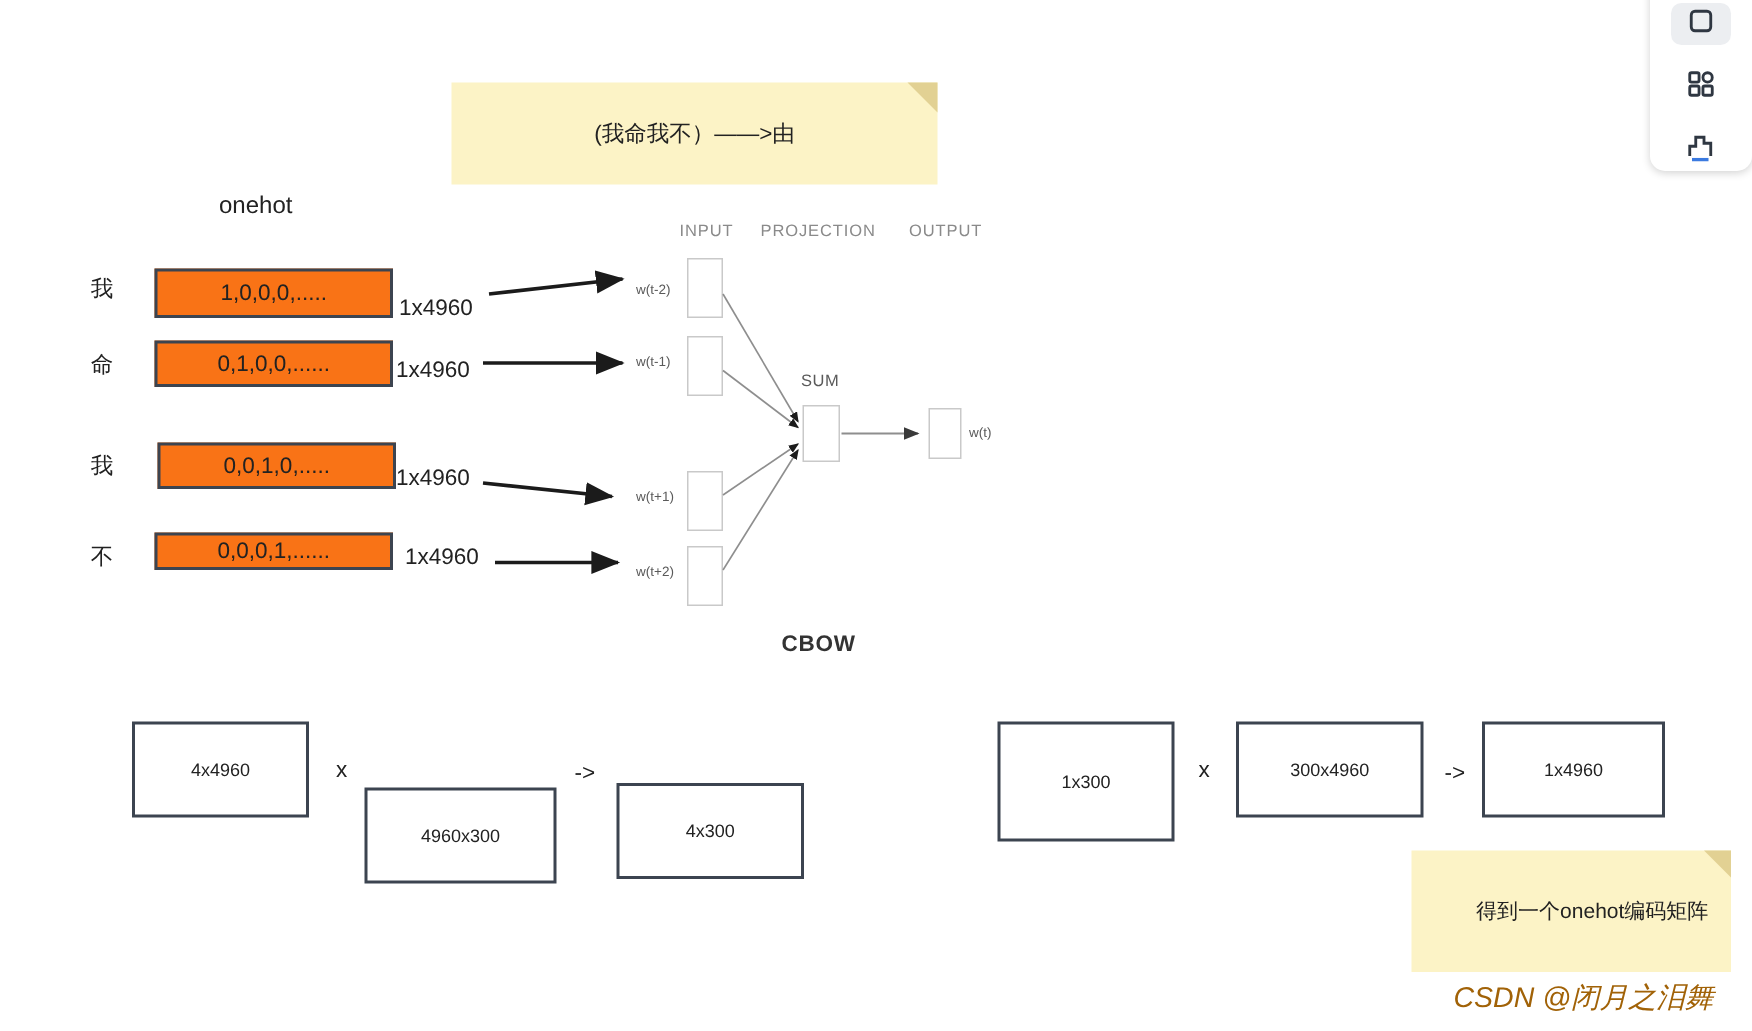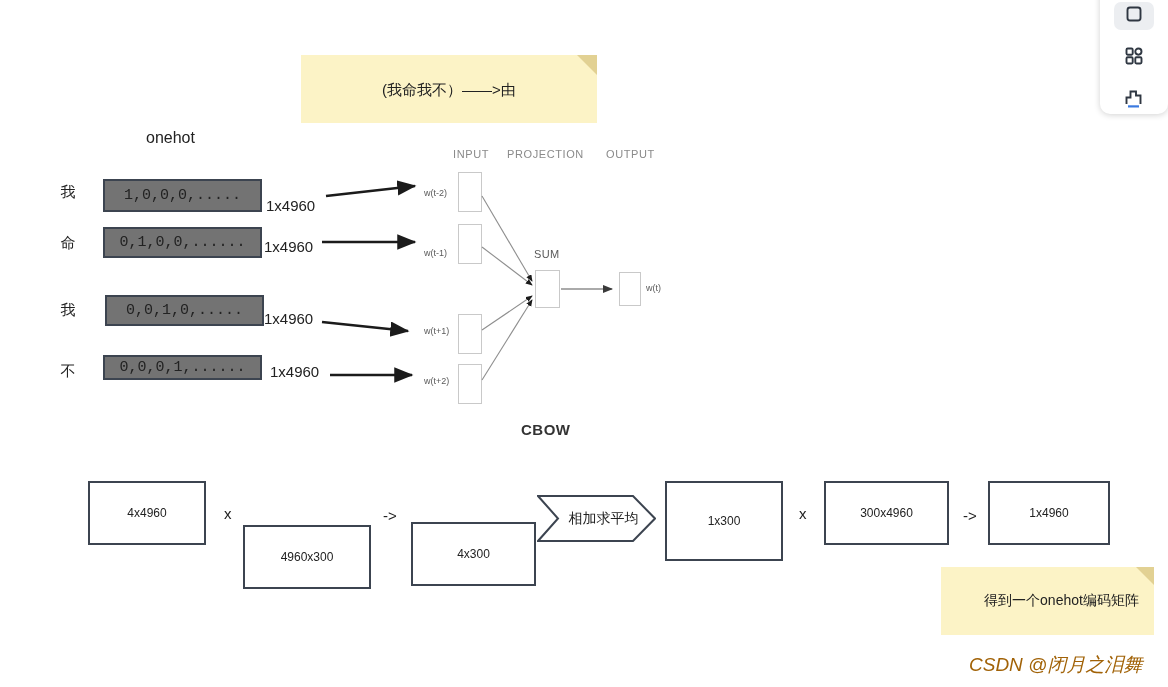--- a/index.html
+++ b/index.html
@@ -28,42 +28,42 @@
     line-height: 1.4;
     text-align: center;
   }
   .sticky .fold {
     position: absolute;
     top: 0; right: 0;
     width: 0; height: 0;
     border-top: 18px solid #e2d193;
     border-left: 18px solid transparent;
   }
-  #note-top { left: 301px; top: 55px; width: 296px; height: 68px; }
+  #note-top { left: 301px; top: 55px; width: 324px; height: 68px; }
   #note-top .fold {
     border-top-width: 20px; border-left-width: 20px;
   }
-  #note-bottom { left: 941px; top: 567px; width: 213px; height: 68px; font-size: 14px; padding-left: 28px; }
+  #note-bottom { left: 941px; top: 567px; width: 213px; height: 81px; font-size: 14px; padding-left: 28px; }
 
   
   #onehot-title {
     position: absolute; left: 146px; top: 129px;
     font-size: 16px; color: #222;
   }
   .char-label {
     position: absolute;
     font-size: 15px; color: #222;
     width: 24px; text-align: center;
   }
   .onehot-box {
     position: absolute;
     border: 2px solid #3c4450;
-    background: #737373;
-    display: flex; align-items: center; justify-content: center;
-    font-size: 15px; color: #222; font-family: Liberation Mono, monospace;
+    background: #f97316;
+    display: flex; align-items: center; justify-content: center;
+    font-size: 15px; color: #222;
   }
   .dim-label {
     position: absolute;
     font-size: 15px; color: #222;
     white-space: nowrap;
   }
 
   
   .arrow-svg { position: absolute; overflow: visible; }
 
@@ -199,21 +199,21 @@
   </svg>
 
   <div class="net-header" style="left:453px; top:148px;">INPUT</div>
   <div class="net-header" style="left:507px; top:148px;">PROJECTION</div>
   <div class="net-header" style="left:606px; top:148px;">OUTPUT</div>
 
   <div class="net-node" style="left:458px; top:172px; width:24px; height:40px;"></div>
   <div class="net-label" style="left:424px; top:188px;">w(t-2)</div>
 
   <div class="net-node" style="left:458px; top:224px; width:24px; height:40px;"></div>
-  <div class="net-label" style="left:424px; top:248px;">w(t-1)</div>
+  <div class="net-label" style="left:424px; top:236px;">w(t-1)</div>
 
   <div class="net-node" style="left:458px; top:314px; width:24px; height:40px;"></div>
   <div class="net-label" style="left:424px; top:326px;">w(t+1)</div>
 
   <div class="net-node" style="left:458px; top:364px; width:24px; height:40px;"></div>
   <div class="net-label" style="left:424px; top:376px;">w(t+2)</div>
 
   <div id="sum-label" style="left:534px; top:248px;">SUM</div>
   <div class="net-node" style="left:535px; top:270px; width:25px; height:38px;"></div>
   <div class="net-node" style="left:619px; top:272px; width:22px; height:34px;"></div>
@@ -228,26 +228,20 @@
   </svg>
 
   <div id="cbow-title" style="left:521px; top:421px;">CBOW</div>
 
   <div class="mat-box" style="left:88px; top:481px; width:118px; height:64px;">4x4960</div>
   <div class="op" style="left:224px; top:505px;">x</div>
   <div class="mat-box" style="left:243px; top:481px; width:128px; height:64px;margin-top:44px;">4960x300</div>
   <div class="op" style="left:383px; top:507px;">-&gt;</div>
   <div class="mat-box" style="left:411px; top:486px; width:125px; height:64px;margin-top:36px;">4x300</div>
 
-  <div class="chevron" style="left:537px; top:495px; width:119px; height:47px;">
-    <svg viewBox="0 0 119 47" preserveAspectRatio="none">
-      <path d="M1,1 L96,1 L118,23.5 L96,46 L1,46 L21,23.5 Z" fill="#ffffff" stroke="#3c4450" stroke-width="2"></path>
-    </svg>
-    <span>相加求平均</span>
-  </div>
 
   <div class="mat-box" style="left:665px; top:481px; width:118px; height:80px;">1x300</div>
   <div class="op" style="left:799px; top:505px;">x</div>
   <div class="mat-box" style="left:824px; top:481px; width:125px; height:64px;">300x4960</div>
   <div class="op" style="left:963px; top:507px;">-&gt;</div>
   <div class="mat-box" style="left:988px; top:481px; width:122px; height:64px;">1x4960</div>
 
   <div class="sticky" id="note-bottom">
     <div class="fold"></div>
     <span>得到一个onehot编码矩阵</span>

